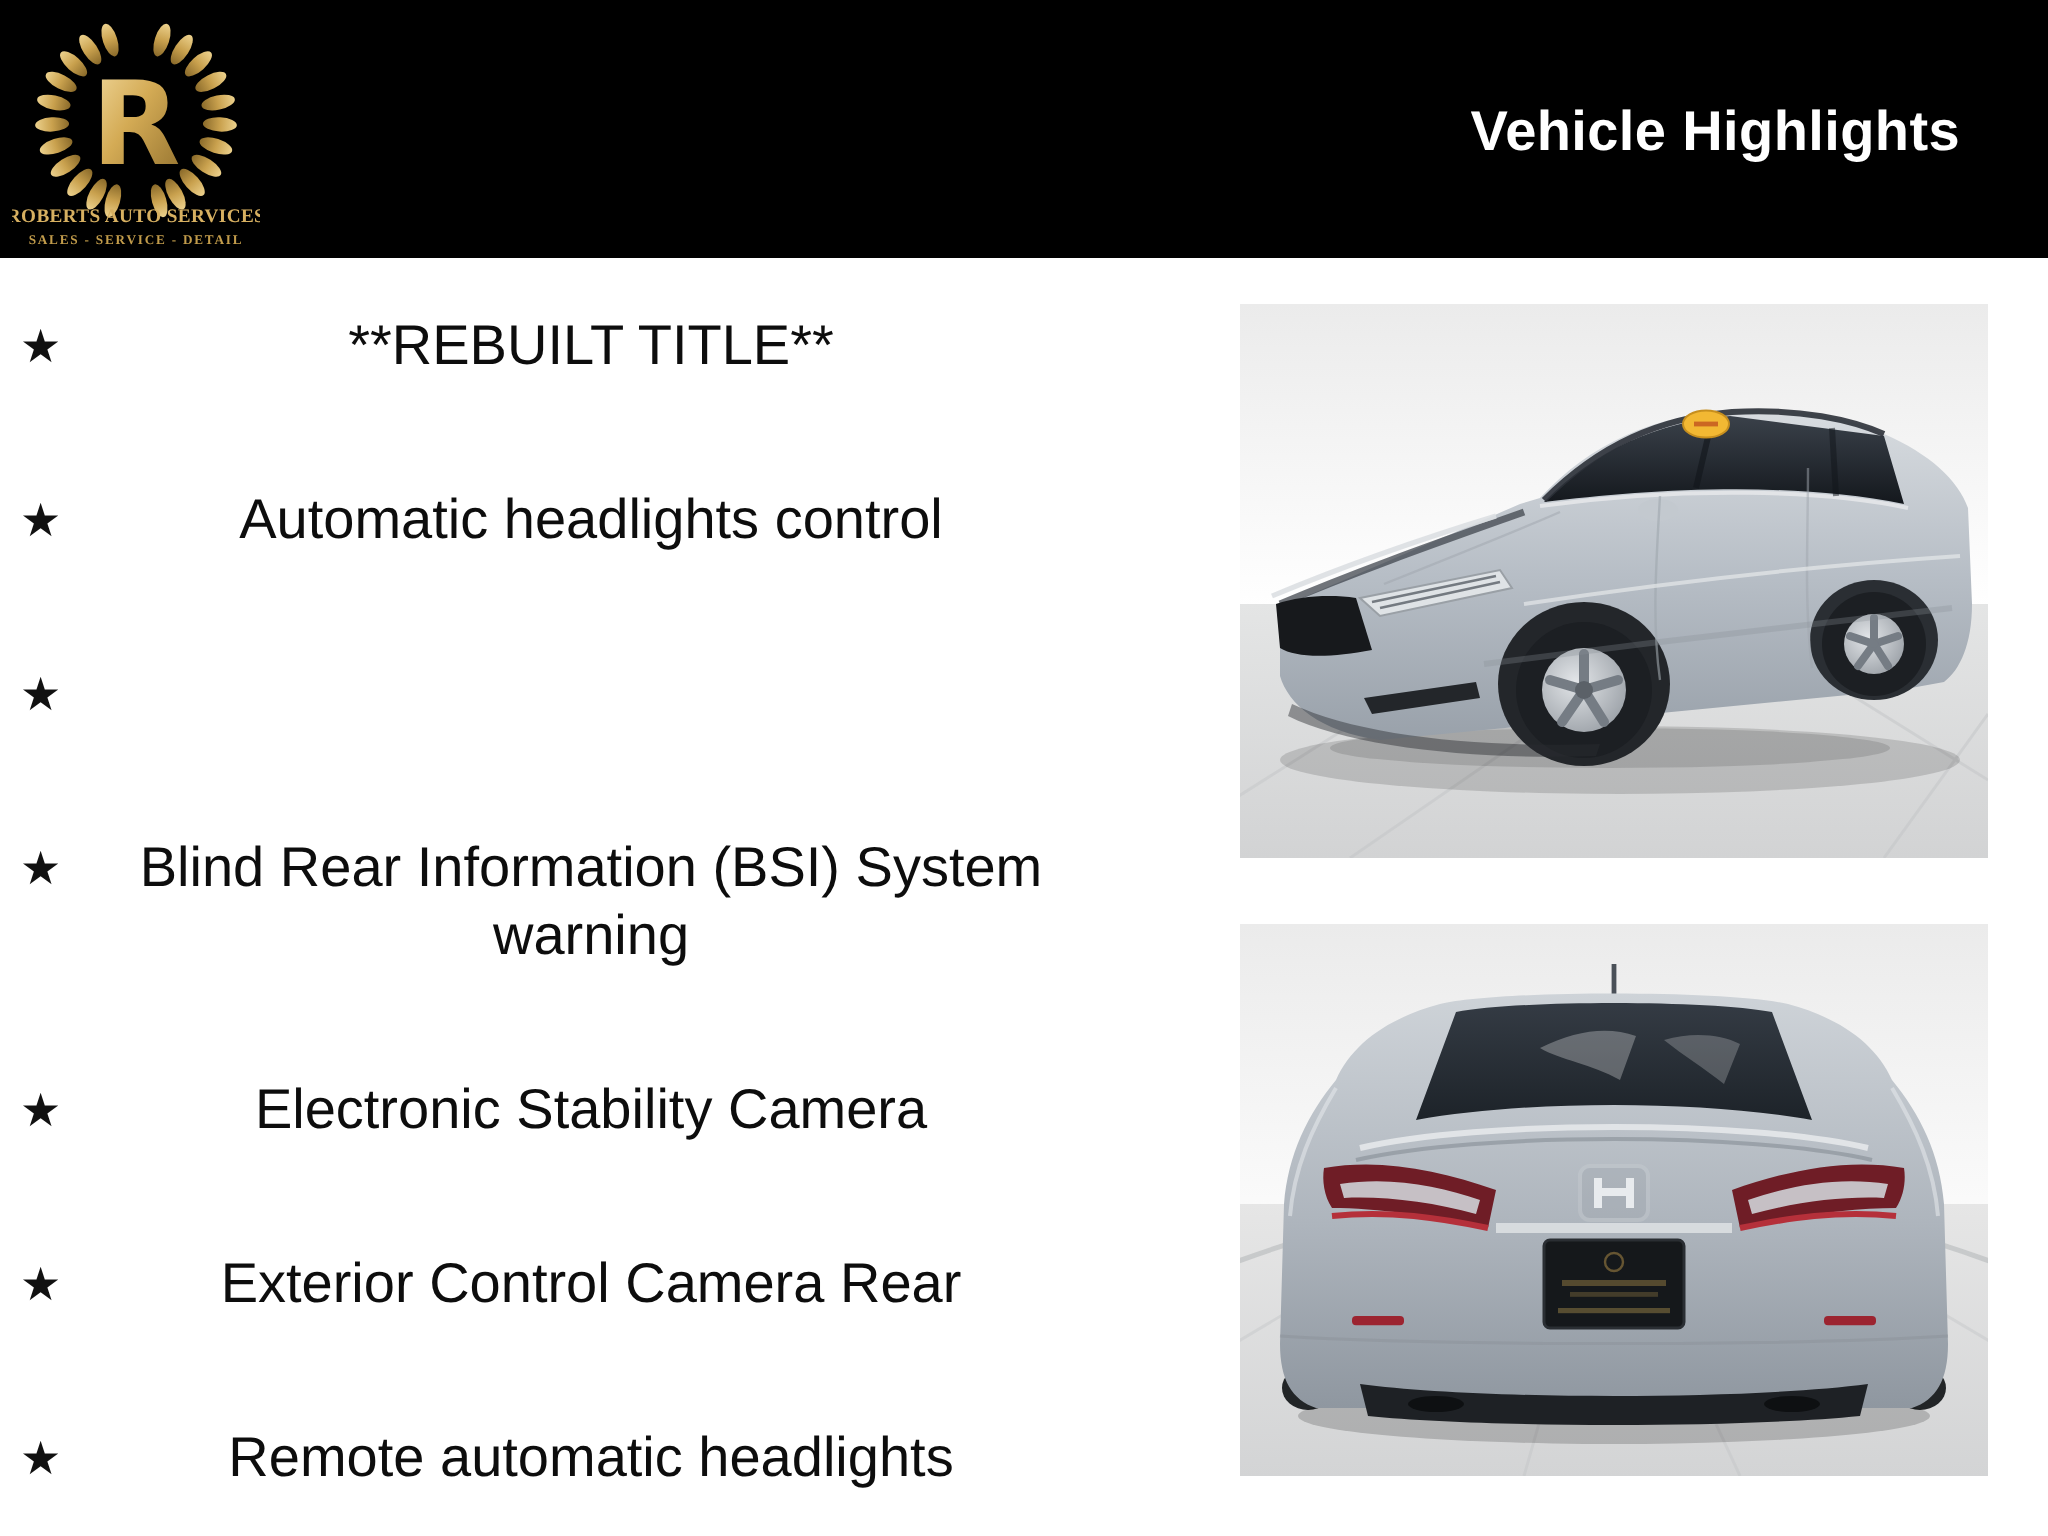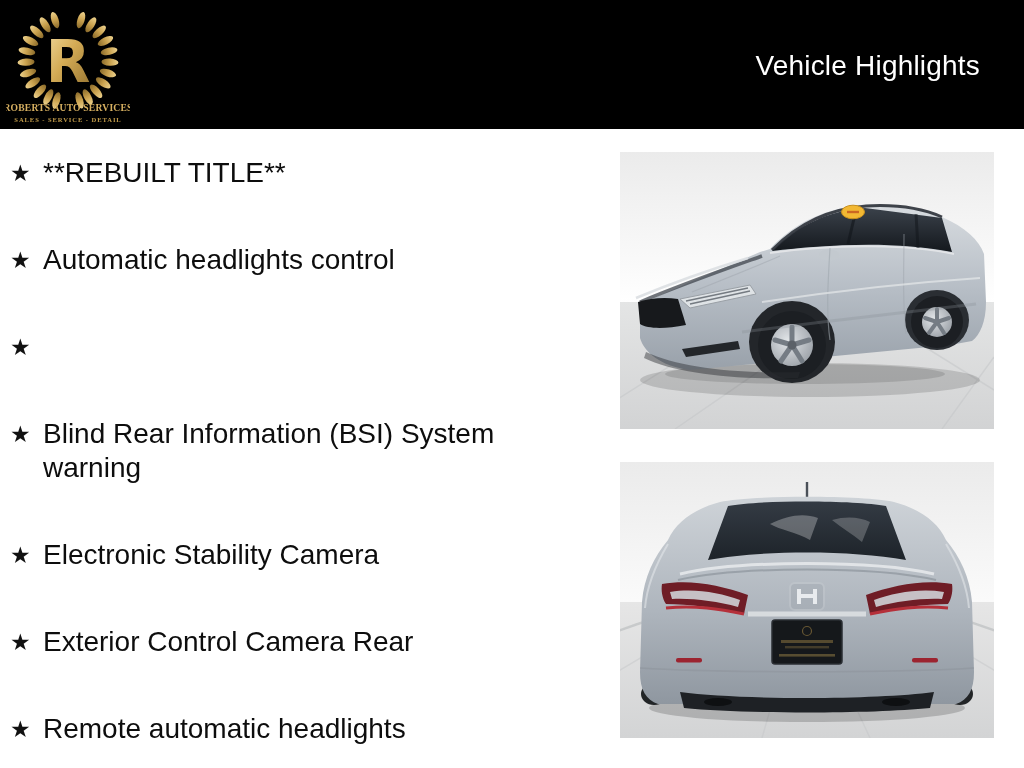--- a/index.html
+++ b/index.html
@@ -2,27 +2,27 @@
 <html><head>
 <meta charset="utf-8">
 <style>
   html,body{margin:0;padding:0;background:#ffffff;}
   .page{position:relative;width:1024px;height:768px;background:#ffffff;overflow:hidden;
         font-family:"Liberation Sans","DejaVu Sans",sans-serif;}
   
   .header{position:absolute;left:0;top:0;width:1024px;height:129px;background:#000000;}
   .logo{position:absolute;left:6px;top:2px;width:124px;height:126px;}
   .page-title{position:absolute;right:44px;top:49px;margin:0;color:#ffffff;
-              font-size:28px;font-weight:400;line-height:33px;letter-spacing:0.2px;}
+              font-size:28px;font-weight:700;line-height:33px;letter-spacing:0.2px;}
   
   .features{position:absolute;left:10px;top:156px;width:575px;margin:0;padding:0;list-style:none;}
   .features li{display:flex;align-items:flex-start;margin:0 0 53px 0;
                font-size:28px;line-height:34px;color:#0d0d0d;}
   .features .star{flex:0 0 33px;font-size:23px;line-height:34px;color:#111111;}
-  .features .txt{flex:1;max-width:505px;}
+  .features .txt{flex:1;max-width:505px;text-align:center;}
   
   .photo{position:absolute;margin:0;padding:0;}
   .photo svg{display:block;}
   .photo-front{left:620px;top:152px;width:374px;height:277px;}
   .photo-rear{left:620px;top:462px;width:374px;height:276px;}
 </style>
 </head>
 <body>
 
 <div class="page">

